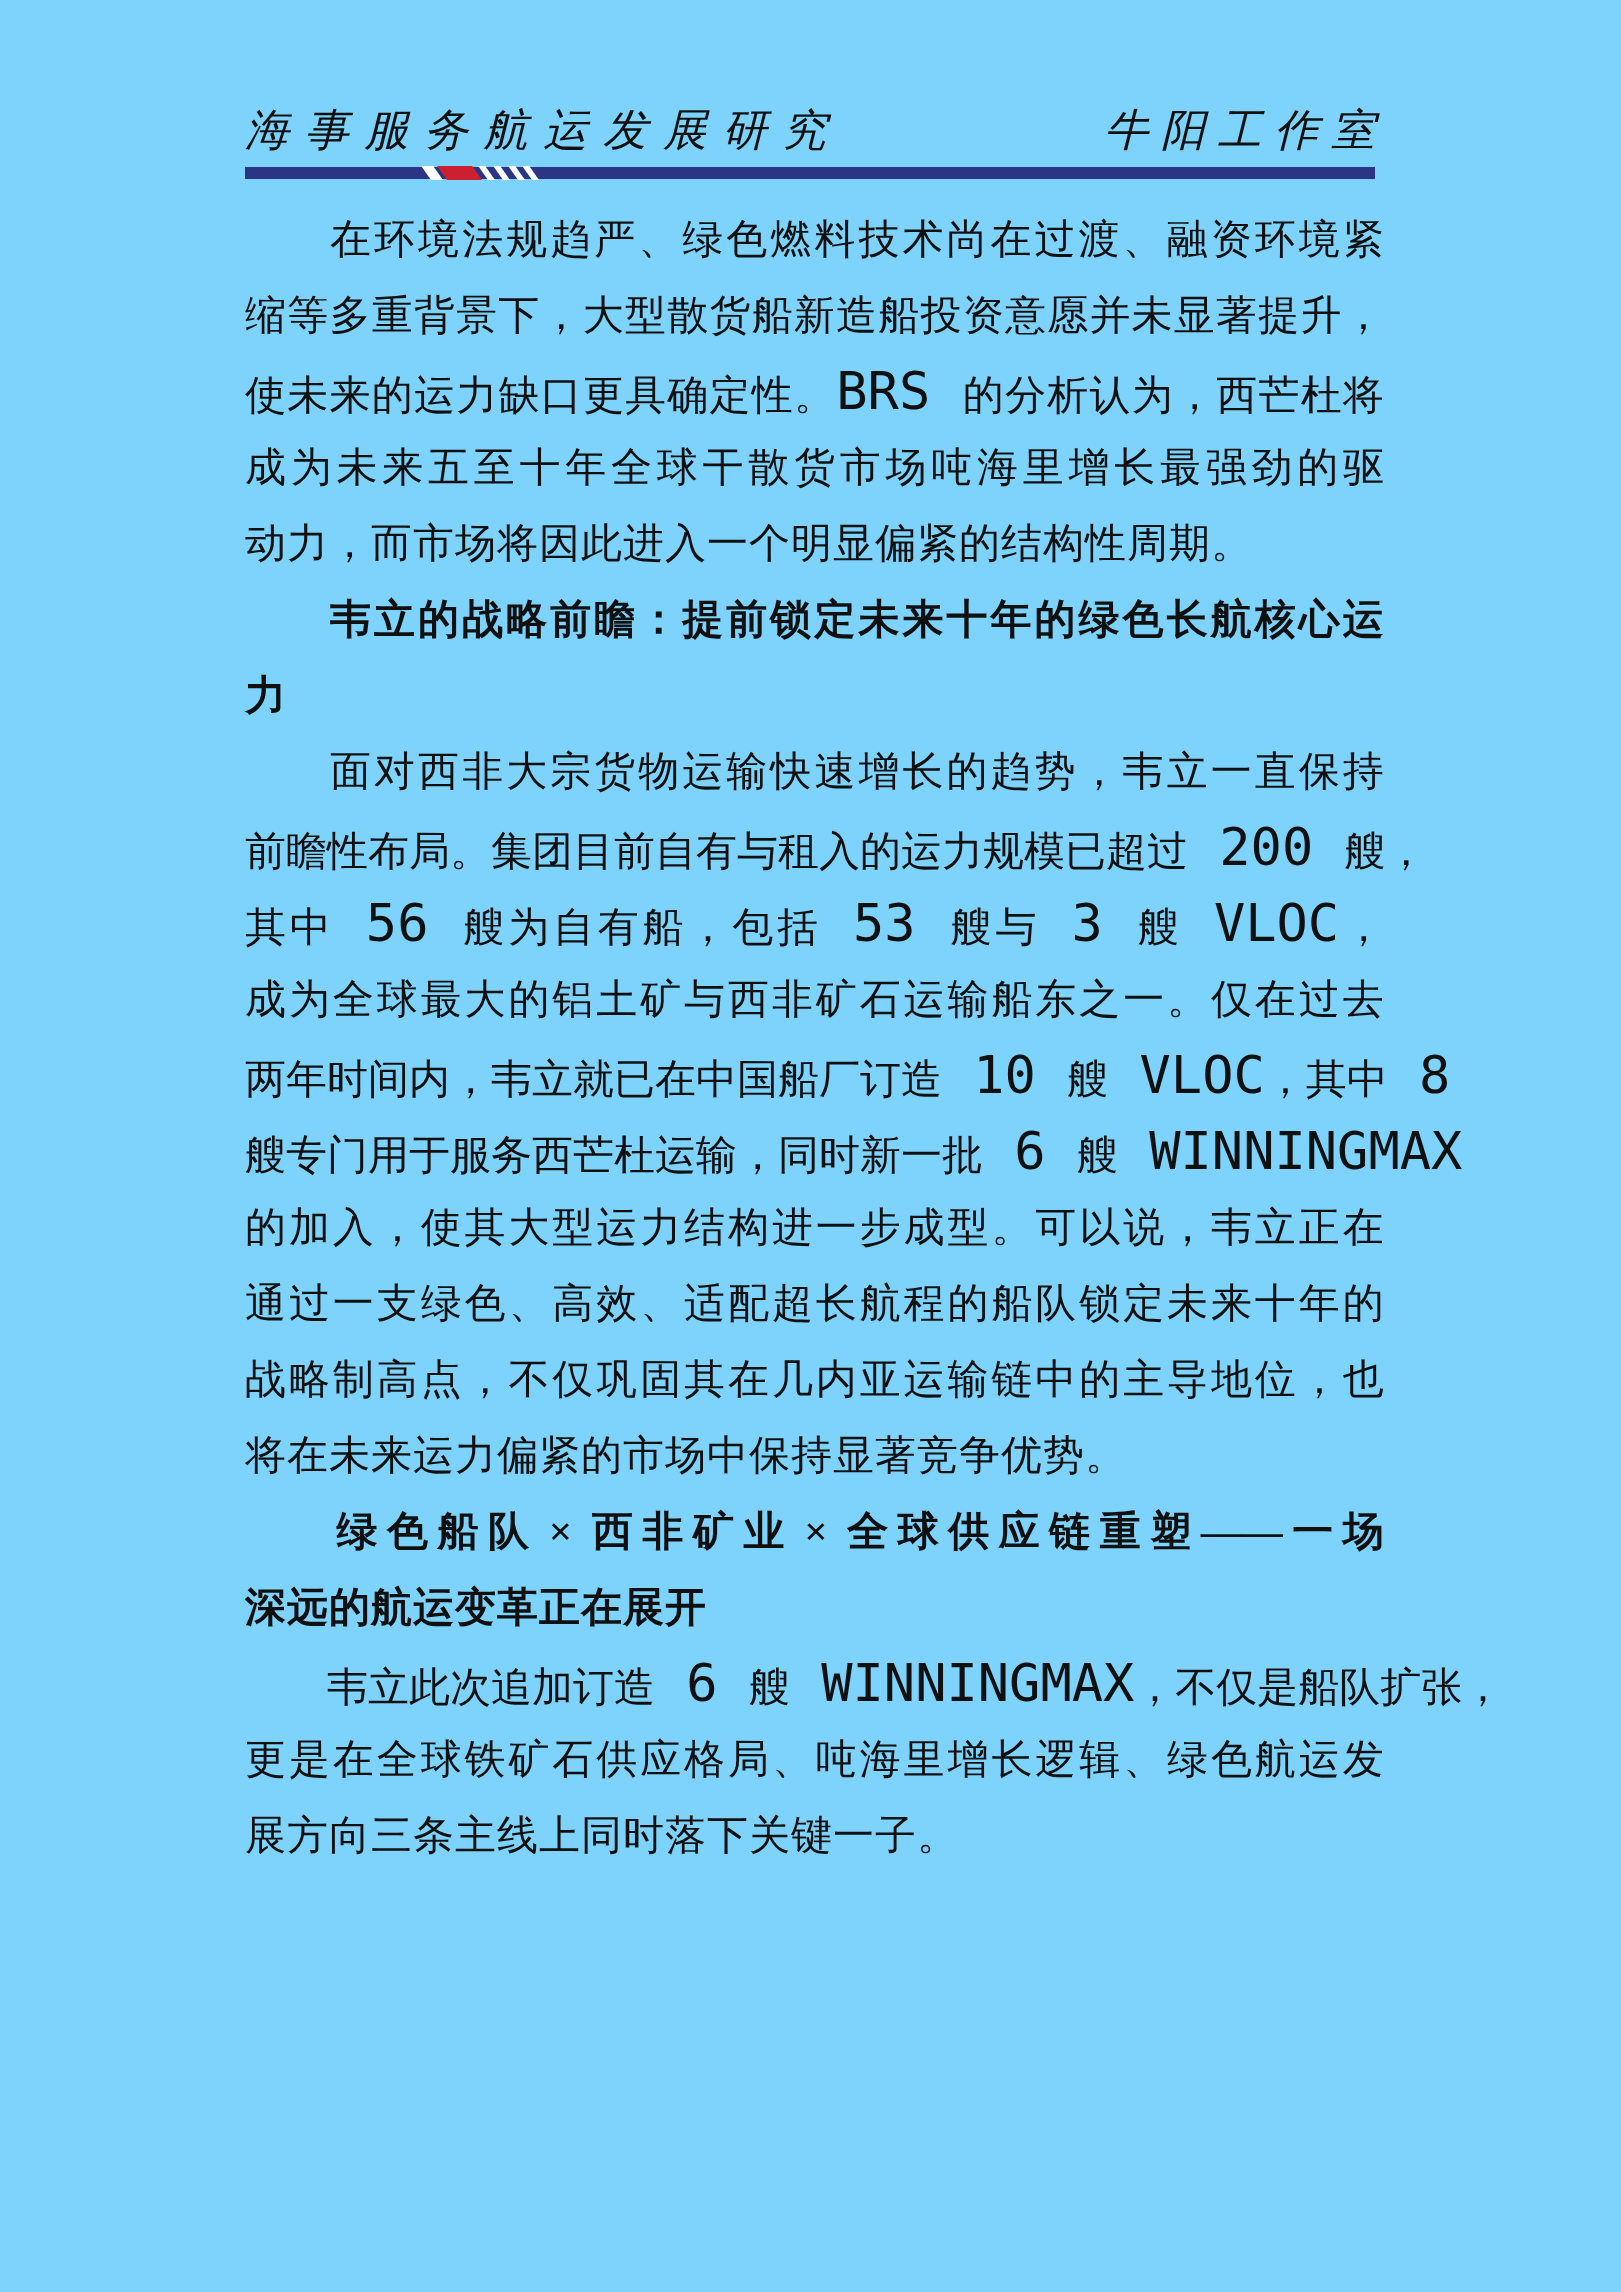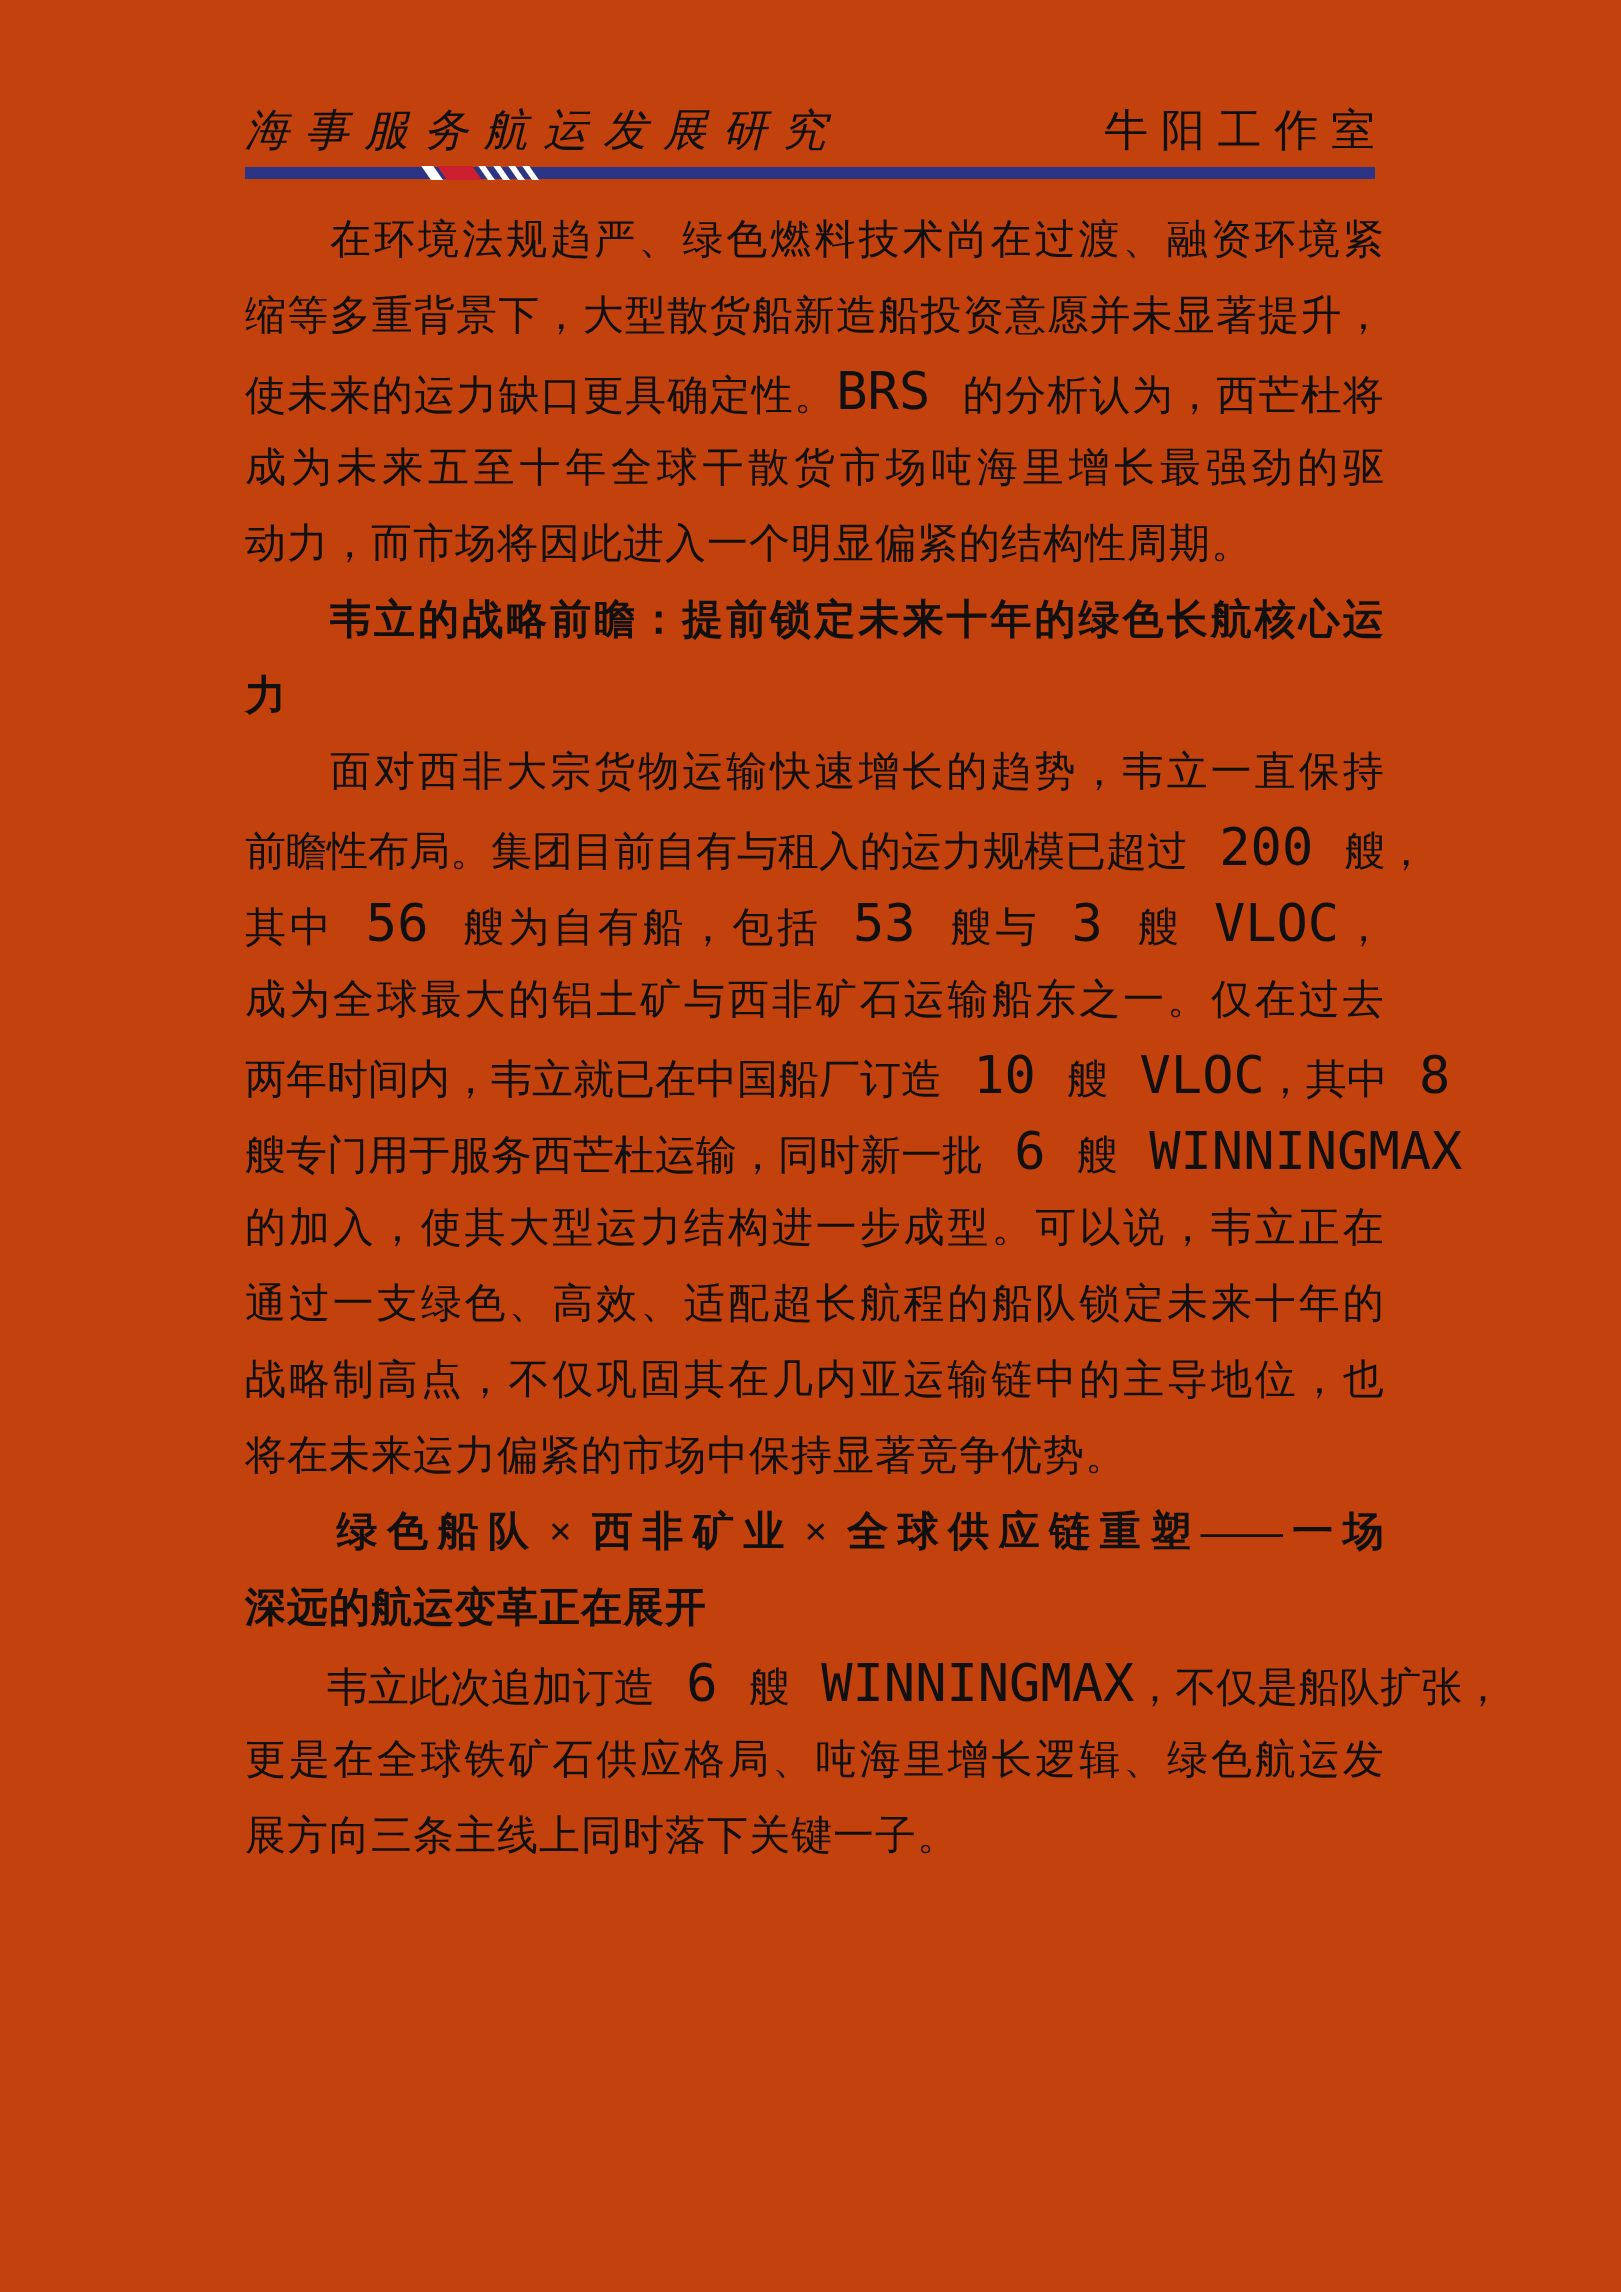--- a/index.html
+++ b/index.html
@@ -1,32 +1,32 @@
 <!DOCTYPE html>
 <html style="--navy: #2c3585; --red: #cc2030;"><head>
 <meta charset="utf-8">
 <style>
   html,body { margin:0; padding:0; background:#e8e8e8; }
   .page {
     position:relative;
     width:1621px; height:2293px;
-    background:#c2410c;
+    background:#7dd3fc;
     font-family:"Liberation Serif", serif;
     color:#101010;
     overflow:hidden;
     margin:0 auto;
   }
   
   .header-row {
     position:absolute; left:245px; top:88px; width:1130px; height:65px;
     display:flex; justify-content:space-between; align-items:flex-end;
     font-size:44px; line-height:1;
   }
   .header-left  { letter-spacing:15.7px; margin-right:-15.7px; font-style:italic; }
-  .header-right { letter-spacing:12.7px; margin-right:-12.7px; }
+  .header-right { letter-spacing:12.7px; margin-right:-12.7px; font-style:italic; }
   
   .divider {
     position:absolute; left:245px; top:167px; width:1130px; height:11.8px;
     background:var(--navy,#2c3585);
   }
   .stripe { position:absolute; top:-1px; height:13.7px; transform:skewX(35deg); }
   .st-w { background:#ffffff; }
   .st-r { background:var(--red,#cc2030); }
   
   .doc-body {

